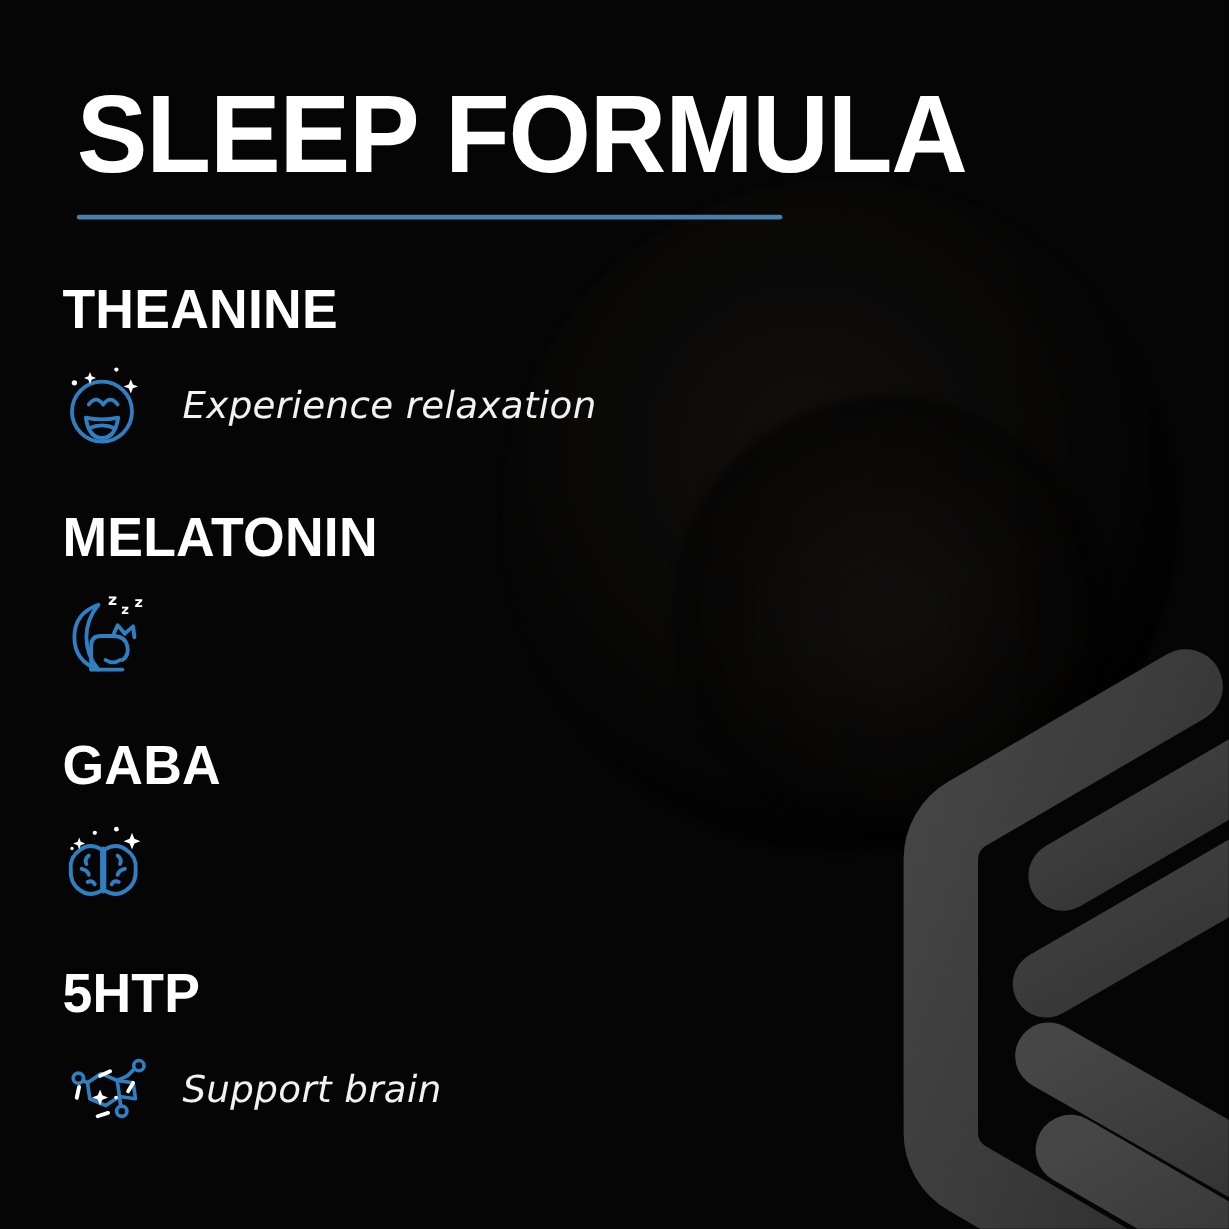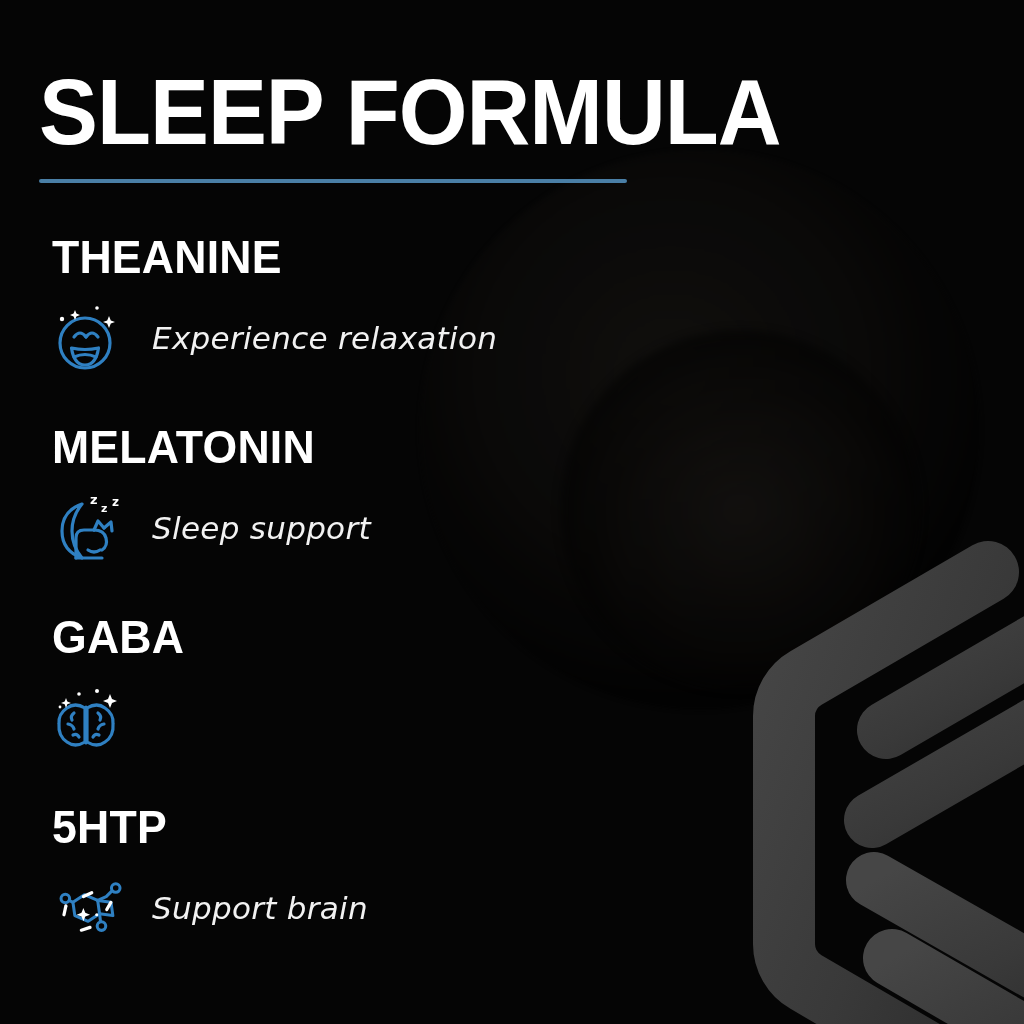--- a/index.html
+++ b/index.html
@@ -30,21 +30,21 @@
   
   #watermark{
     position:absolute;
     left:636px;top:520px;
     width:620px;height:620px;
     pointer-events:none;
   }
   #watermark svg{display:block;width:620px;height:620px;}
 
   
-  #header{position:absolute;left:39px;top:66px;width:760px;}
+  #header{position:absolute;left:64px;top:66px;width:760px;}
   #page-title{
     font-family:"Liberation Sans", sans-serif;
     font-weight:700;
     font-size:92px;
     line-height:92px;
     letter-spacing:-1px;
     color:#ffffff;
     margin:0;
     white-space:nowrap;
     transform:scaleX(.96);
@@ -176,21 +176,20 @@
             <path d="M24 68 L50 68"></path>
             <path d="M36 60 q6 4 12 0"></path>
           </g>
           <g fill="#ffffff" font-family="DejaVu Sans, sans-serif" font-weight="700">
             <text x="38" y="14" font-size="13">z</text>
             <text x="49" y="22" font-size="11">z</text>
             <text x="60" y="16" font-size="12">z</text>
           </g>
         </svg>
       </div>
-      <div class="ingredient-desc">Sleep support</div>
     </div>
   </div>
 
   <div class="ingredient">
     <div class="ingredient-name">GABA</div>
     <div class="ingredient-row">
       <div class="ingredient-icon">
         <svg width="78" height="76" viewBox="0 0 78 76" xmlns="http://www.w3.org/2000/svg" aria-hidden="true">
           <g fill="none" stroke="#2f80c2" stroke-width="3.2" stroke-linecap="round" stroke-linejoin="round">
 

